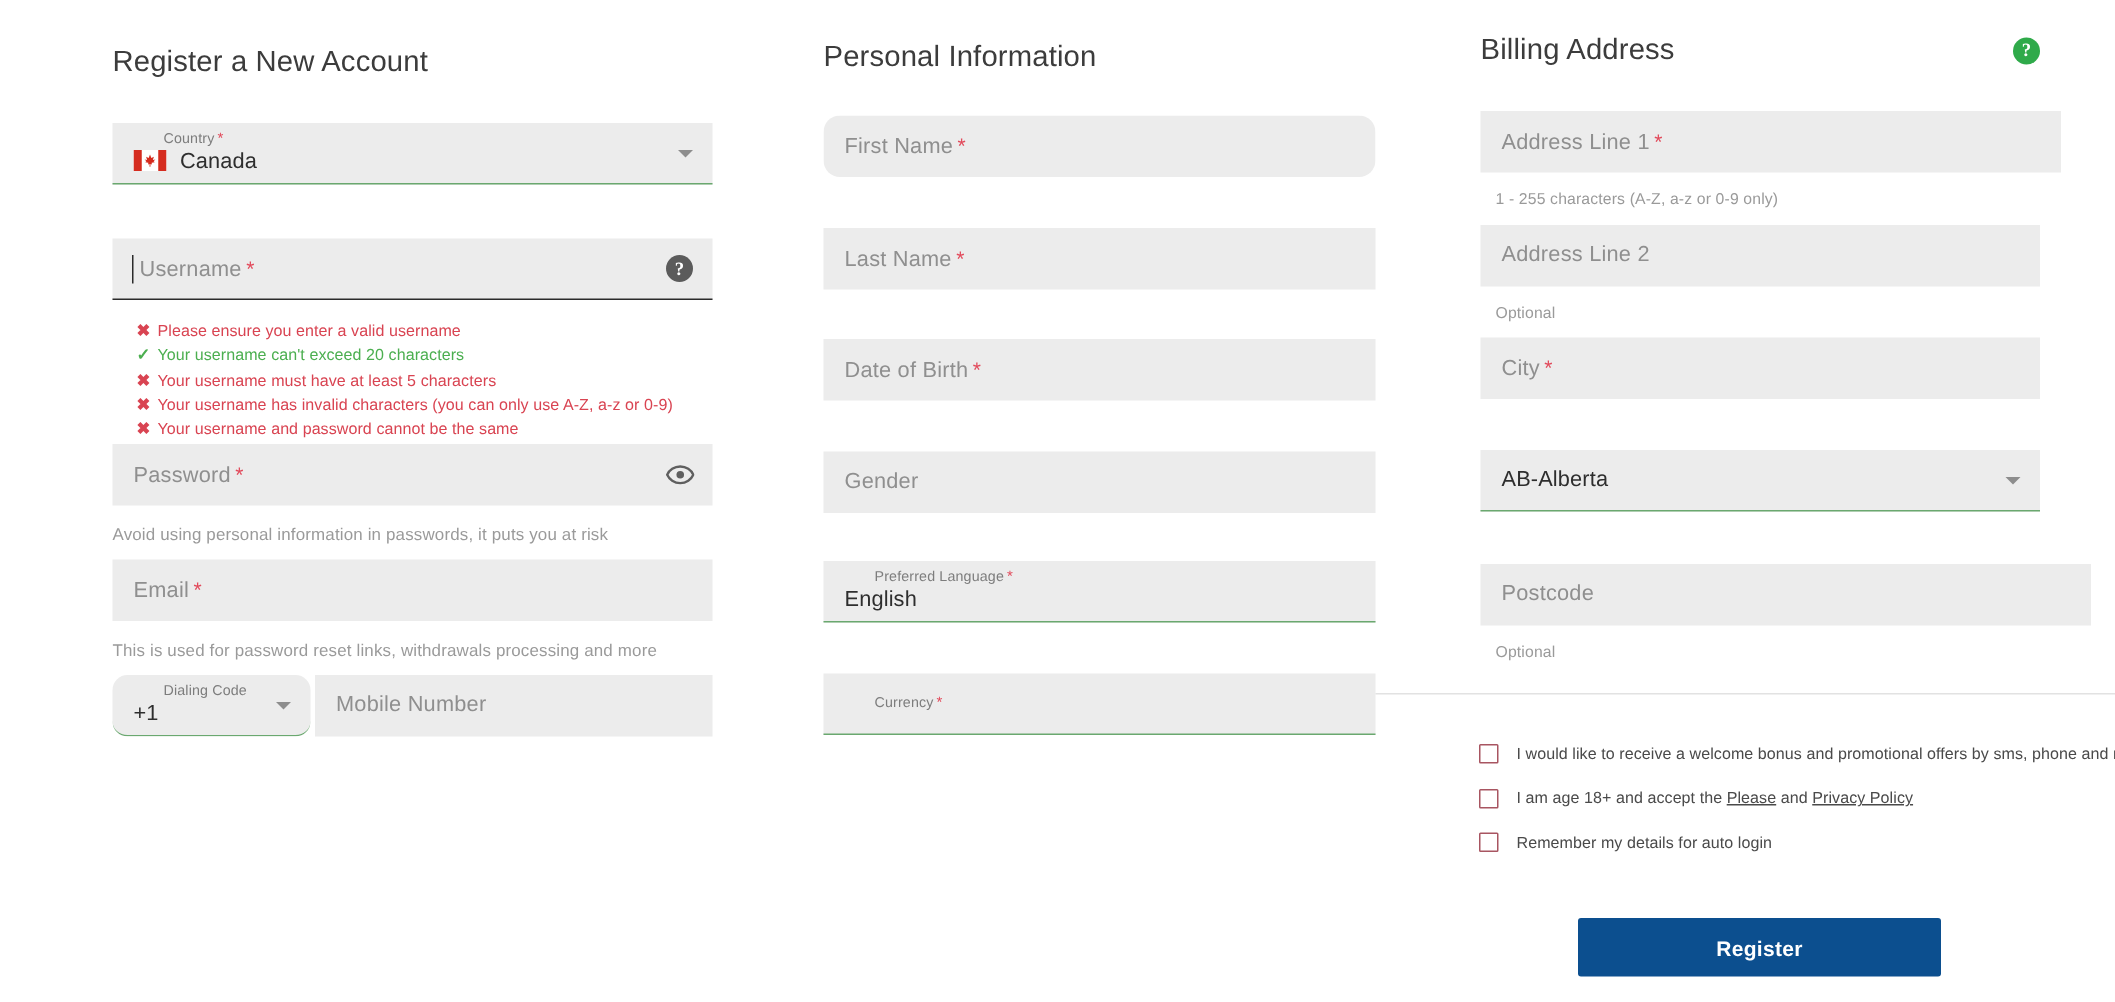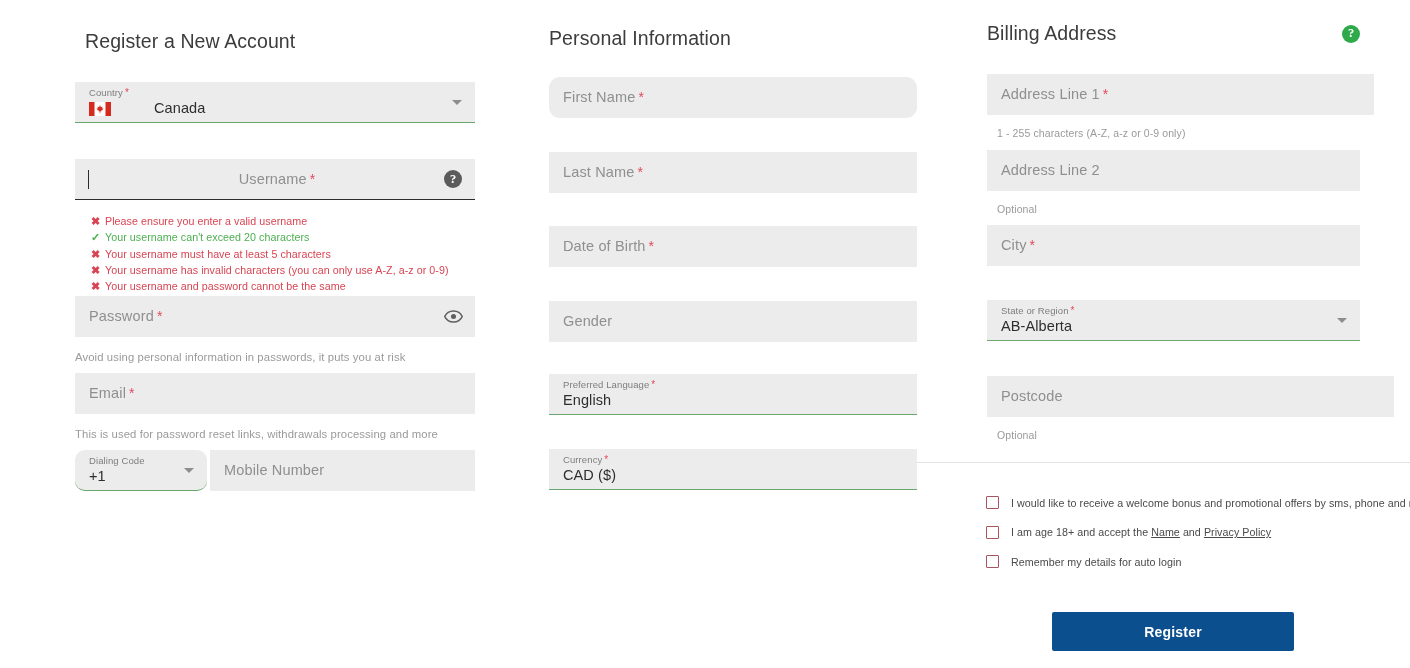--- a/index.html
+++ b/index.html
@@ -53,20 +53,21 @@
   .req-sm { color: #e24a5b; font-size: 10px; margin-left: 2px; vertical-align: top; }
 
   .stack { display: flex; flex-direction: column; justify-content: center; width: 100%; }
   .minilabel {
     font-size: 9.5px;
     color: #7d7d7d;
     line-height: 11px;
     letter-spacing: .1px;
     margin-bottom: 2px;
     white-space: nowrap;
+    margin-left: 20px;
   }
   .value {
     font-size: 14.5px;
     color: #2e2e2e;
     line-height: 17px;
     letter-spacing: .1px;
     white-space: nowrap;
   }
 
   .helper {
@@ -186,43 +187,43 @@
     display: flex; align-items: center; justify-content: center;
   }
 </style>
 </head>
 <body>
 
 <div class="page">
 
   <div class="col col-left">
 
-    <div class="section-title" style="position:absolute; top:30px; left:0;margin-left:10px;">Register a New Account</div>
+    <div class="section-title" style="position:absolute; top:30px; left:0;">Register a New Account</div>
 
     <div class="field filled" style="position:absolute; top:82px; left:0; width:400px;">
       <div class="stack">
         <div class="minilabel">
           <span>Country</span><span class="req-sm">*</span>
         </div>
-        <div style="display:flex; align-items:center;gap:34px;">
+        <div style="display:flex; align-items:flex-start;">
           <span class="flag">
             <svg width="22" height="14" viewBox="0 0 22 14" xmlns="http://www.w3.org/2000/svg">
               <rect x="0" y="0" width="22" height="14" fill="#ffffff"></rect>
               <rect x="0" y="0" width="5.5" height="14" fill="#d52b1e"></rect>
               <rect x="16.5" y="0" width="5.5" height="14" fill="#d52b1e"></rect>
               <path d="M11 3 L11.9 5.3 L13.6 4.5 L12.9 6.6 L14.6 6.3 L13.4 7.5 L14.2 8.1 L12.1 8.5 L12.3 9.6 L11.3 9.3 L11.3 11.2 L10.7 11.2 L10.7 9.3 L9.7 9.6 L9.9 8.5 L7.8 8.1 L8.6 7.5 L7.4 6.3 L9.1 6.6 L8.4 4.5 L10.1 5.3 Z" fill="#d52b1e"></path>
             </svg>
           </span>
           <span class="value">Canada</span>
         </div>
       </div>
       <span class="dropdown-arrow"></span>
     </div>
 
-    <div class="field focused" style="position:absolute; top:159px; left:0; width:400px;justify-content:center;">
+    <div class="field focused" style="position:absolute; top:159px; left:0; width:400px;">
       <span class="caret"></span>
       <span class="ph" style="margin-left:4px;">
         <span>Username</span><span class="req">*</span>
       </span>
       <span class="icon-btn">
         <span class="help-circle help-dark">?</span>
       </span>
     </div>
 
     <div class="vlist" style="position:absolute; top:205px; left:16px; width:400px;">
@@ -313,21 +314,20 @@
         </div>
         <div class="value">English</div>
       </div>
     </div>
 
     <div class="field filled" style="position:absolute; top:449px; left:0; width:368px;">
       <div class="stack">
         <div class="minilabel">
           <span>Currency</span><span class="req-sm">*</span>
         </div>
-        <div class="value">CAD ($)</div>
       </div>
     </div>
   </div>
 
   <div class="col col-right">
 
     <div class="title-row" style="position:absolute; top:22px; left:0; width:373px;">
       <span class="section-title">Billing Address</span>
       <span style="display:flex;">
         <span class="help-circle help-green">?</span>
@@ -347,23 +347,20 @@
     <div class="helper" style="position:absolute; top:196px; left:10px; font-size:10.5px;">Optional</div>
 
     <div class="field" style="position:absolute; top:225px; left:0; width:373px;">
       <span class="ph">
         <span>City</span><span class="req">*</span>
       </span>
     </div>
 
     <div class="field filled" style="position:absolute; top:300px; left:0; width:373px;">
       <div class="stack">
-        <div class="minilabel">
-          <span>State or Region</span><span class="req-sm">*</span>
-        </div>
         <div class="value">AB-Alberta</div>
       </div>
       <span class="dropdown-arrow"></span>
     </div>
 
     <div class="field" style="position:absolute; top:376px; left:0; width:407px;">
       <span class="ph">Postcode</span>
     </div>
     <div class="helper" style="position:absolute; top:422px; left:10px; font-size:10.5px;">Optional</div>
   </div>
@@ -373,21 +370,21 @@
   <div style="position:absolute; left:986px; top:496px; width:420px;">
 
     <div class="check-row">
       <span class="checkbox"></span>
       <span class="check-label">I would like to receive a welcome bonus and promotional offers by sms, phone and mail</span>
     </div>
 
     <div class="check-row">
       <span class="checkbox"></span>
       <span class="check-label">
-        <span>I am age 18+ and accept the </span><span class="link">Name</span><span> and </span><span class="link">Privacy Policy</span>
+        <span>I am age 18+ and accept the </span><span class="link">Please</span><span> and </span><span class="link">Privacy Policy</span>
       </span>
     </div>
 
     <div class="check-row">
       <span class="checkbox"></span>
       <span class="check-label">Remember my details for auto login</span>
     </div>
   </div>
 
   <button class="btn-register">Register</button>

